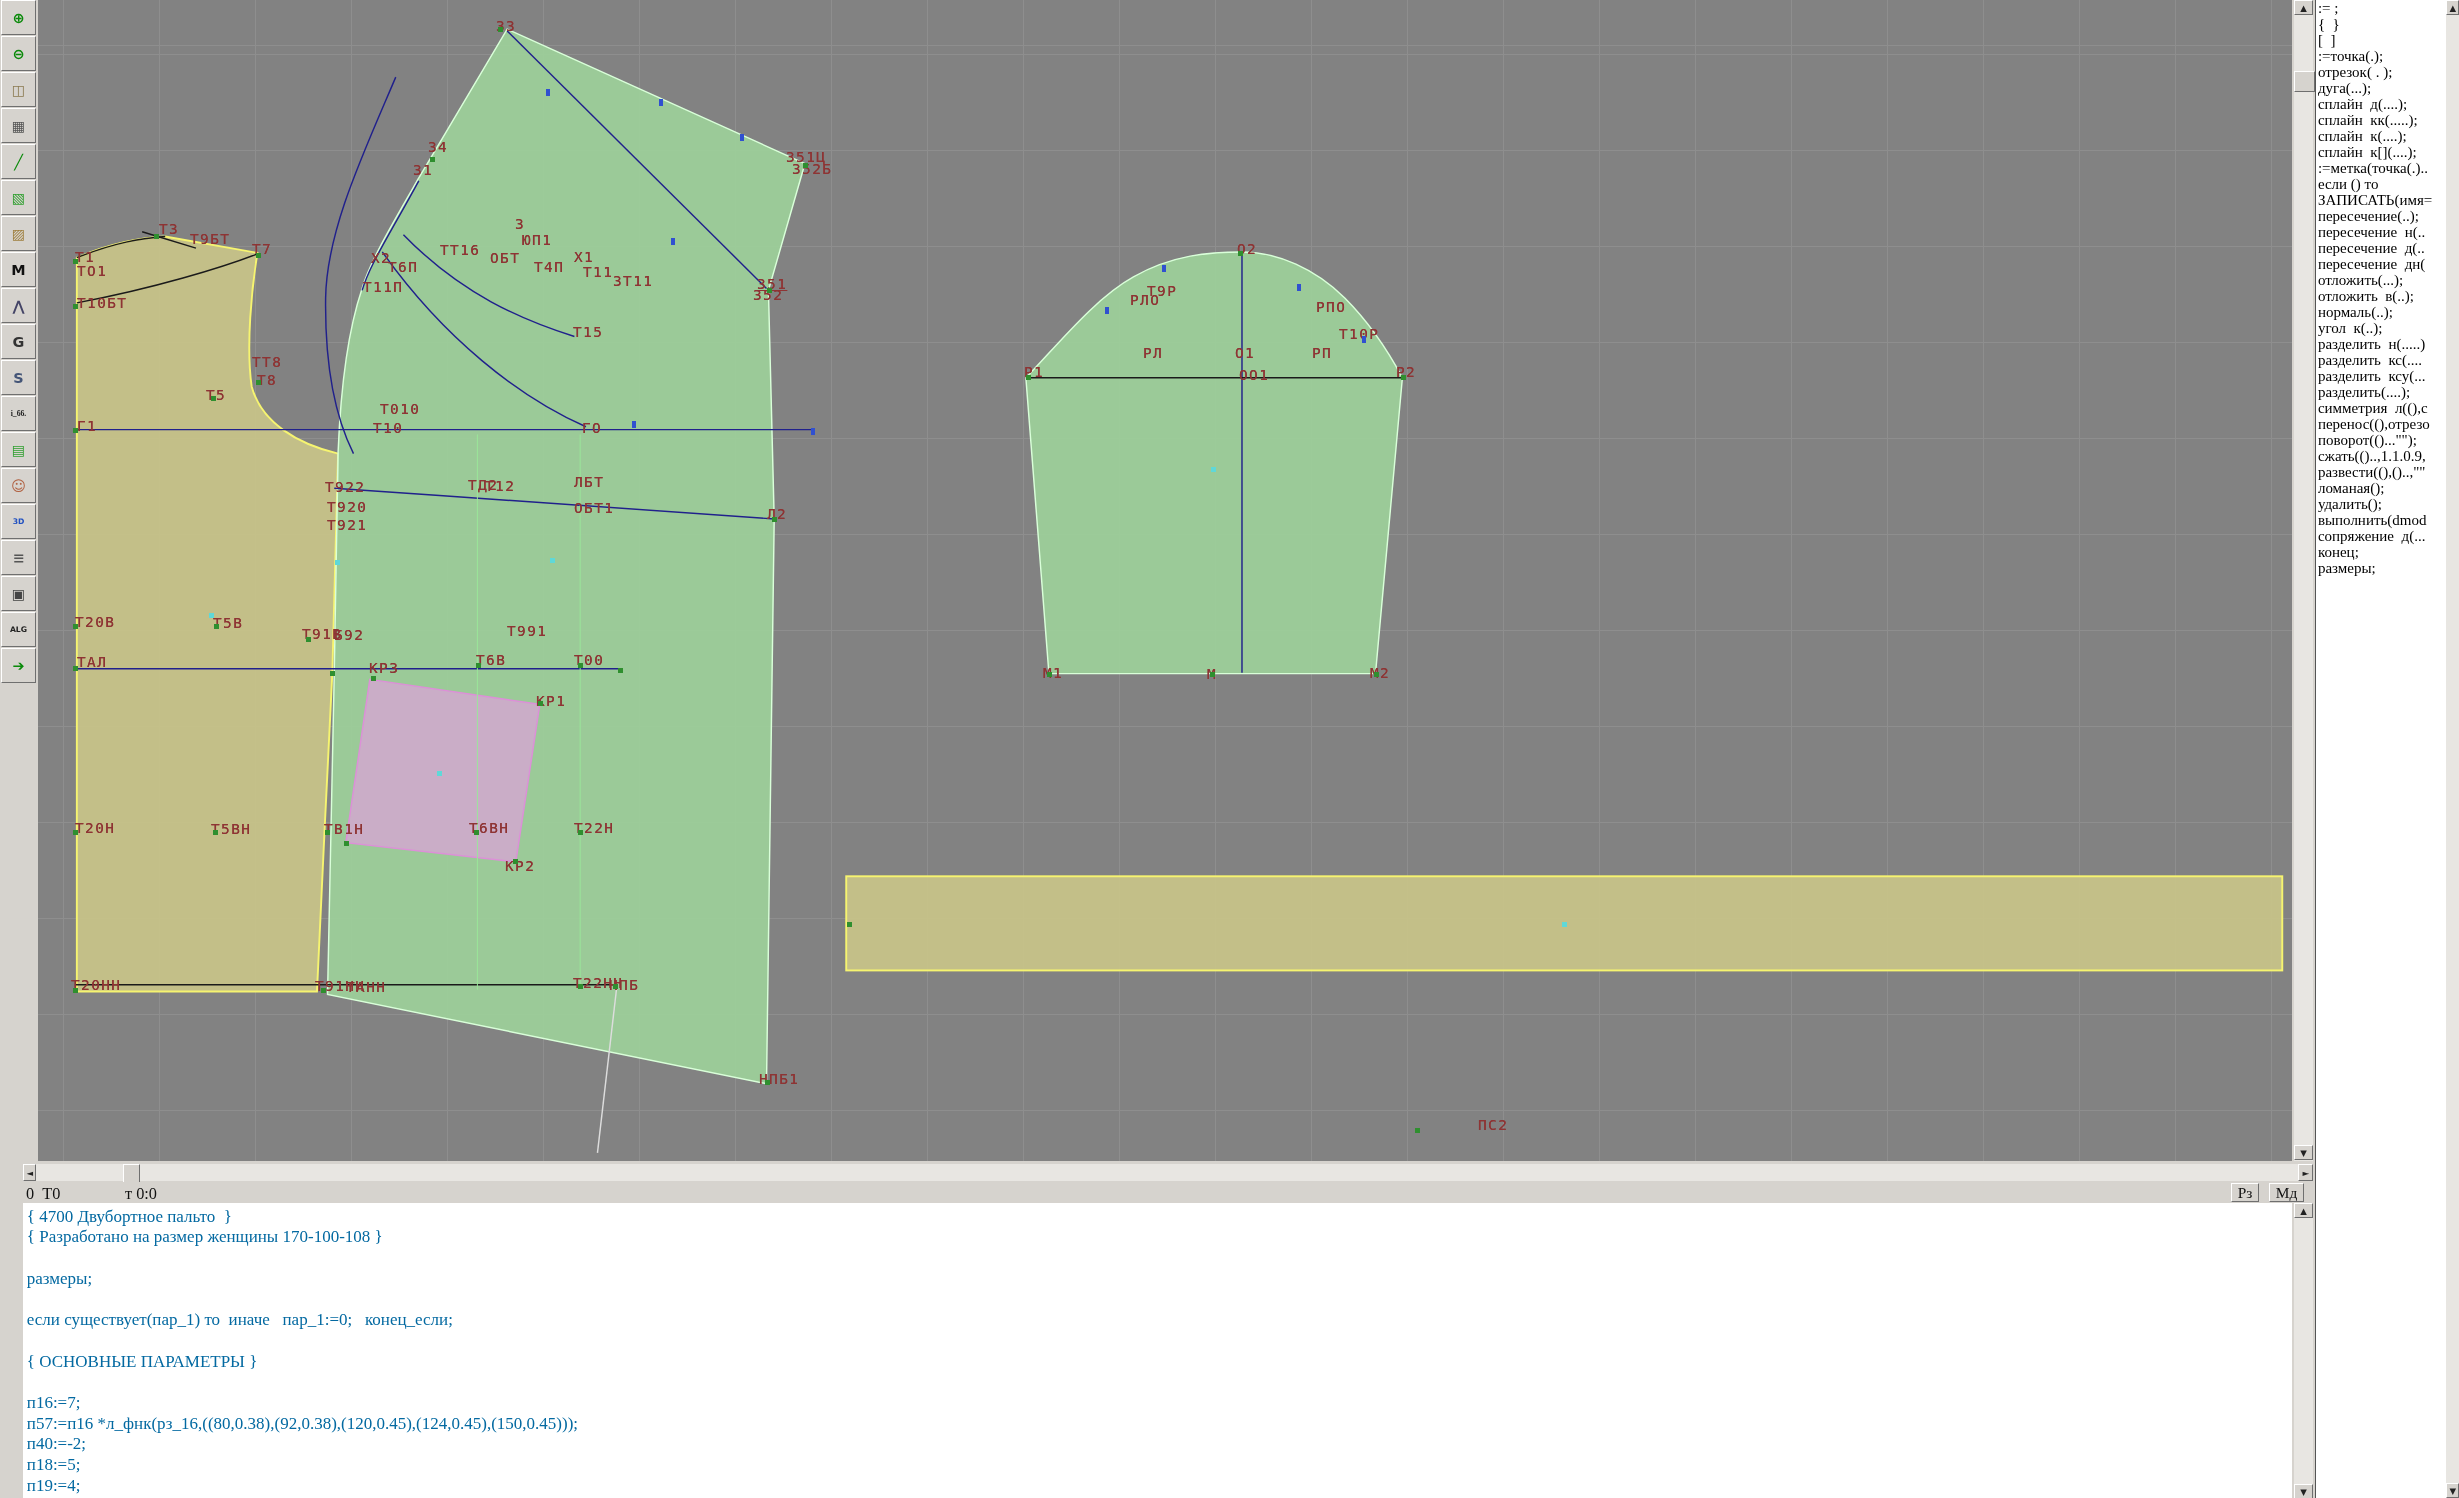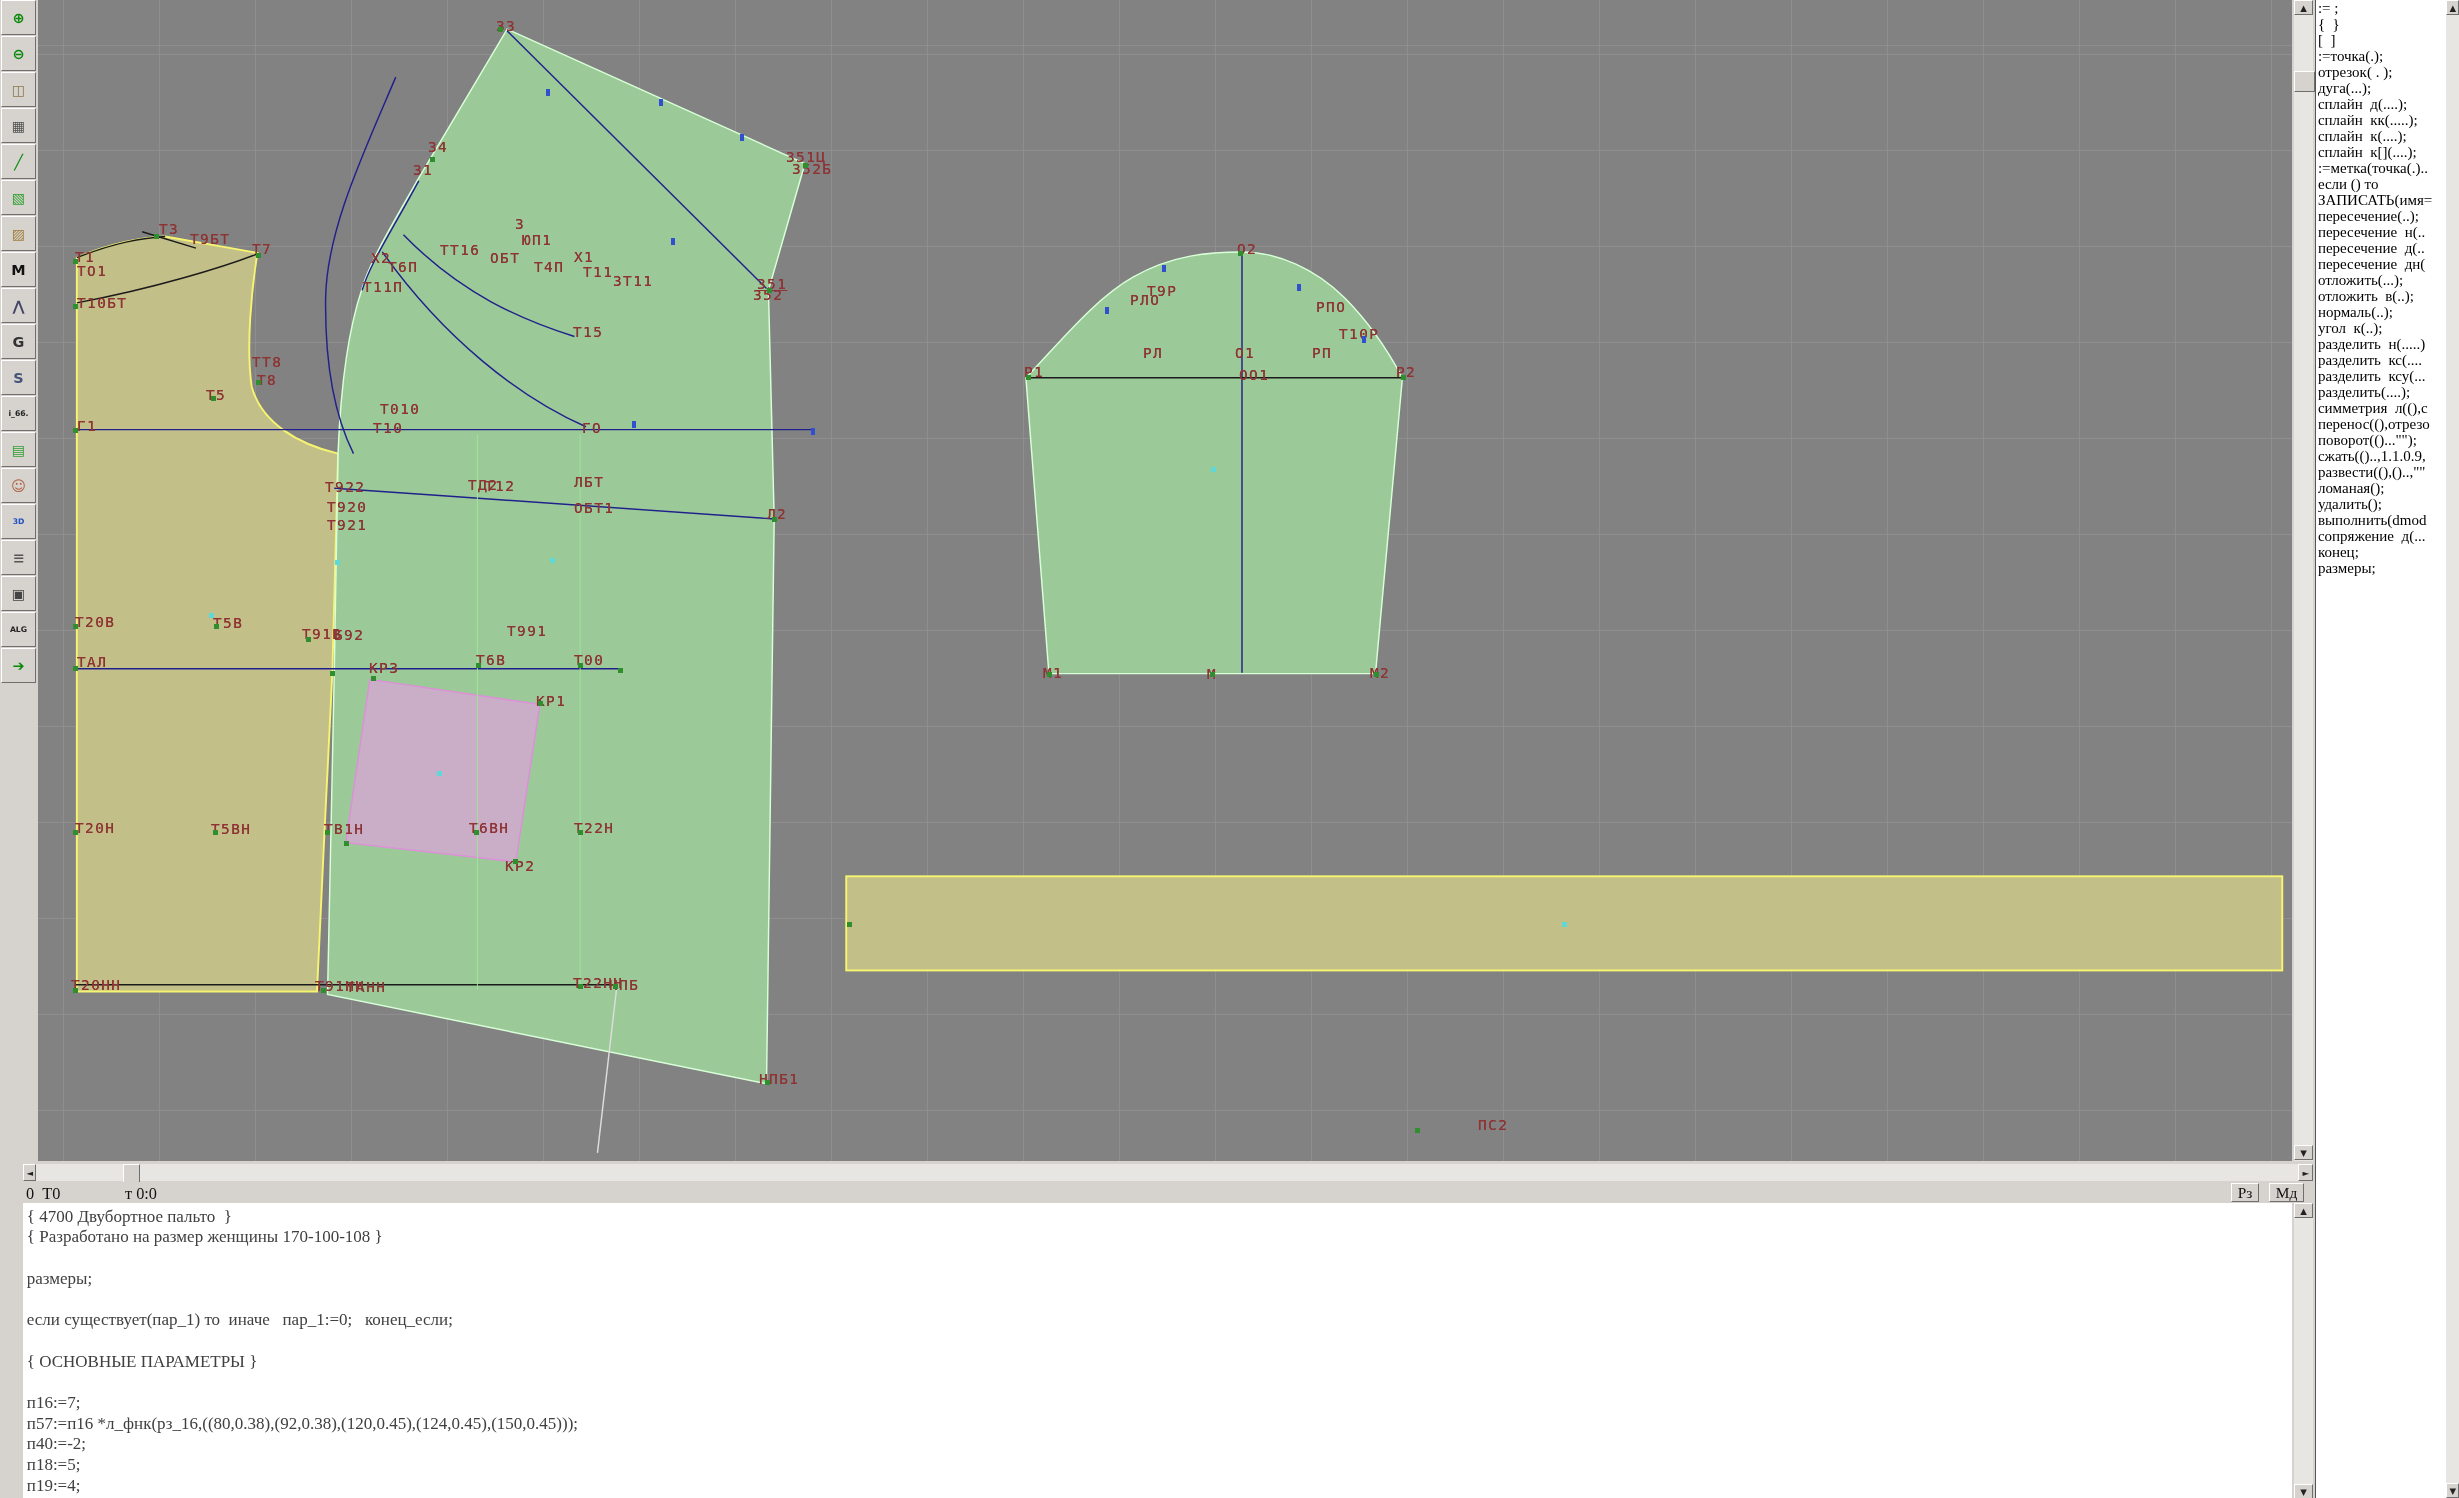--- a/index.html
+++ b/index.html
@@ -40,21 +40,21 @@
             border-color:#fff #6f6f6f #6f6f6f #fff;cursor:pointer;}
   
   .statusbar{position:absolute;left:0;top:1182px;width:2313px;height:20px;
              background:#d6d3ce;font-size:16.3px;color:#111;}
   .statusbar .txt{position:absolute;top:1.9px;white-space:pre;}
   .st-btn{position:absolute;top:1px;height:19px;padding:0 5.8px;box-sizing:border-box;
           background:#d6d3ce;border:1px solid;border-color:#fff #6f6f6f #6f6f6f #fff;
           font-size:15.4px;line-height:17.3px;cursor:pointer;}
   
   .code{position:absolute;left:23px;top:1203px;width:2269px;height:296px;
-        background:#fff;color:#404040;font-size:17px;line-height:20.7px;
+        background:#fff;color:#0369a1;font-size:17px;line-height:20.7px;
         padding:3.8px 0 0 3.8px;box-sizing:border-box;overflow:hidden;}
   .code .cl{white-space:pre;height:20.7px;}
   
   .sidebar{position:absolute;left:2315px;top:0;width:131px;height:1499px;
            background:#fff;border-left:1px solid #555;overflow:hidden;}
   .sidebar .it{font-size:15px;line-height:16px;white-space:pre;color:#000;
                padding-left:1.9px;cursor:pointer;}
   .side-sb{position:absolute;left:2446px;top:0;width:13.4px;height:1499px;background:#e8e6e2;}
 </style>
 </head>
@@ -90,21 +90,21 @@
       <div class="tool-btn">
         <span style="color: rgb(68, 68, 102);">⋀</span>
       </div>
       <div class="tool-btn">
         <span style="color: rgb(51, 51, 51);">G</span>
       </div>
       <div class="tool-btn">
         <span style="color: rgb(68, 85, 119);">S</span>
       </div>
       <div class="tool-btn">
-        <span class="tiny" style="color: rgb(34, 34, 34);">i_66.</span>
+        <span class="tiny" style="color: rgb(34, 34, 34); font-family: Liberation Serif, serif;">i_66.</span>
       </div>
       <div class="tool-btn">
         <span style="color: rgb(47, 159, 47);">▤</span>
       </div>
       <div class="tool-btn">
         <span style="color: rgb(176, 96, 64);">☺</span>
       </div>
       <div class="tool-btn">
         <span class="tiny" style="color: rgb(32, 80, 192);">3D</span>
       </div>

